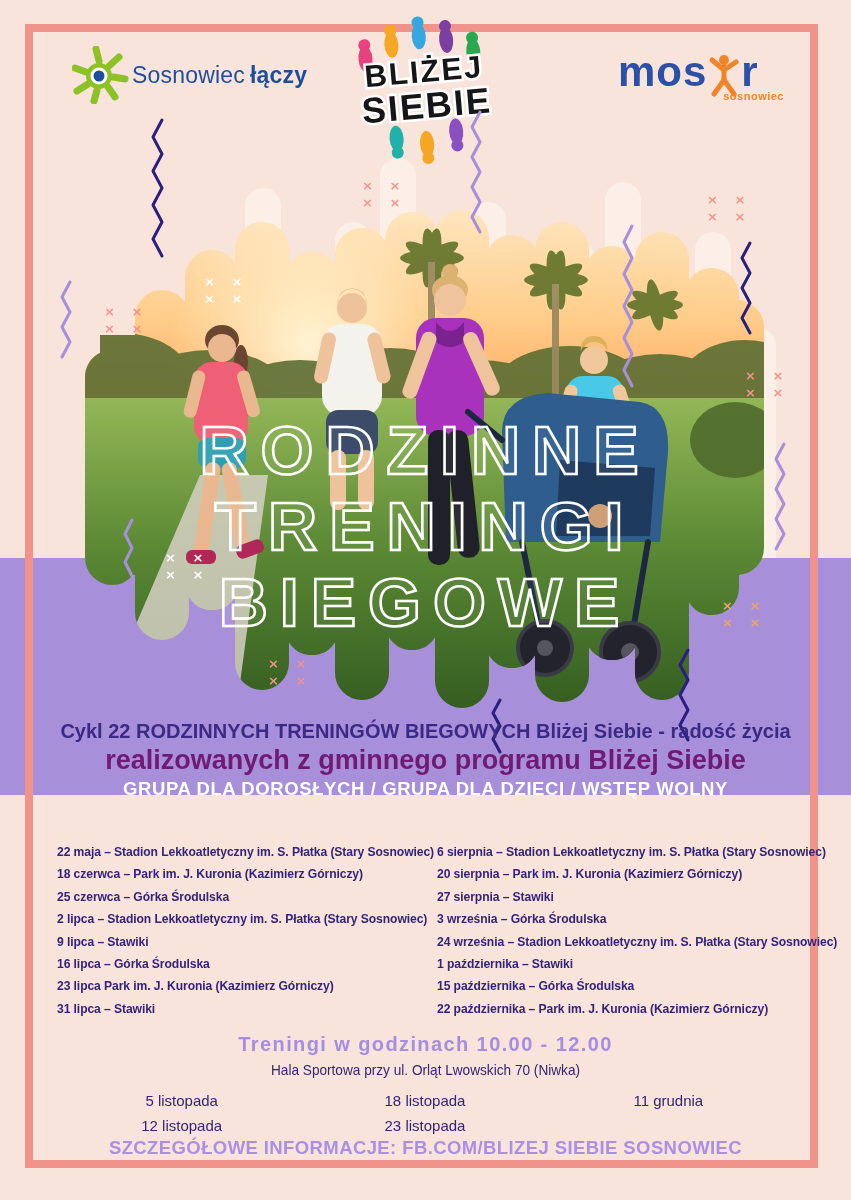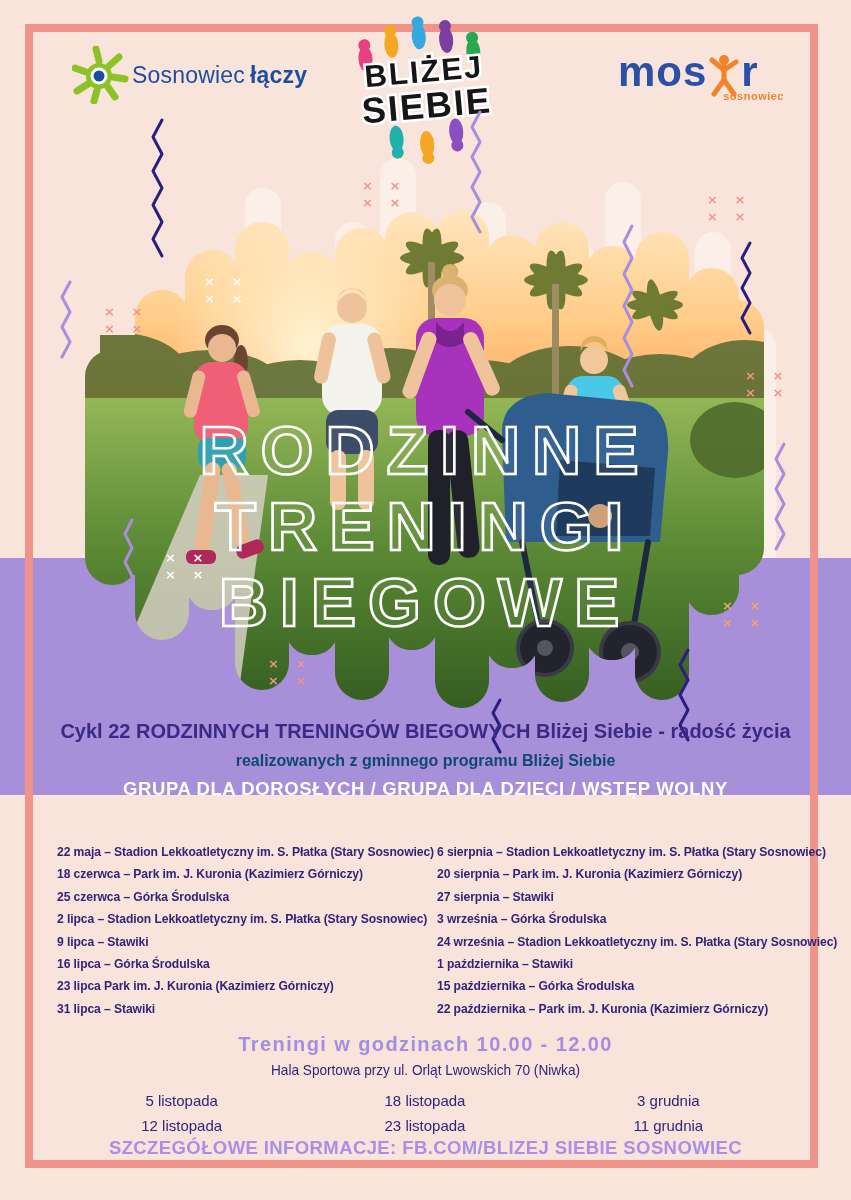--- a/index.html
+++ b/index.html
@@ -17,21 +17,21 @@
   .sos-text{color:#1c4e9d;font-size:23px;letter-spacing:0.2px;}
   .sos-text b{margin-left:5px;}
   .mosir{left:618px;top:52px;width:180px;}
   .mosir-row{display:flex;align-items:flex-start;color:#2b50a8;font-weight:bold;
              font-size:42px;line-height:40px;letter-spacing:1px;}
   .mosir-sub{color:#f08428;font-weight:bold;font-size:11px;text-align:right;
              padding-right:14px;margin-top:-8px;letter-spacing:0.5px;}
   
   .intro{left:0;top:717px;width:851px;text-align:center;font-weight:bold;}
   .intro-l1{color:#3b2a85;font-size:20px;line-height:29px;}
-  .intro-l2{color:#0c4a6e;font-size:16px;line-height:29px;}
+  .intro-l2{color:#701a75;font-size:27px;line-height:29px;}
   .intro-l3{color:#ffffff;font-size:18.5px;line-height:28px;letter-spacing:0.6px;}
   
   .sched-heading{left:0;width:851px;text-align:center;color:#a58ee2;font-weight:bold;
                  font-size:20px;letter-spacing:1.4px;}
   .h1-pos{top:803px;}
   .h2-pos{top:1033px;}
   .sched-cols{left:57px;top:841px;width:770px;display:grid;grid-template-columns:380px auto;font-weight:bold;}
   .sched-col{color:#33237a;font-size:13.2px;line-height:22.4px;white-space:nowrap;
              transform:scaleX(0.92);transform-origin:left top;letter-spacing:-0.1px;}
   .venue{left:0;top:1062px;width:851px;text-align:center;color:#33237a;font-size:14.5px;
@@ -368,20 +368,19 @@
   <div class="layer5 date-grid">
     <div class="date-col">
         <div>5 listopada</div>
         <div>12 listopada</div>
       </div>
     <div class="date-col">
         <div>18 listopada</div>
         <div>23 listopada</div>
       </div>
     <div class="date-col">
-        <div>3 grudnia</div>
         <div>11 grudnia</div>
       </div>
   </div>
 
   <div class="layer5 footer">SZCZEGÓŁOWE INFORMACJE: FB.COM/BLIZEJ SIEBIE SOSNOWIEC</div>
 
 </div>
 
 </body></html>

